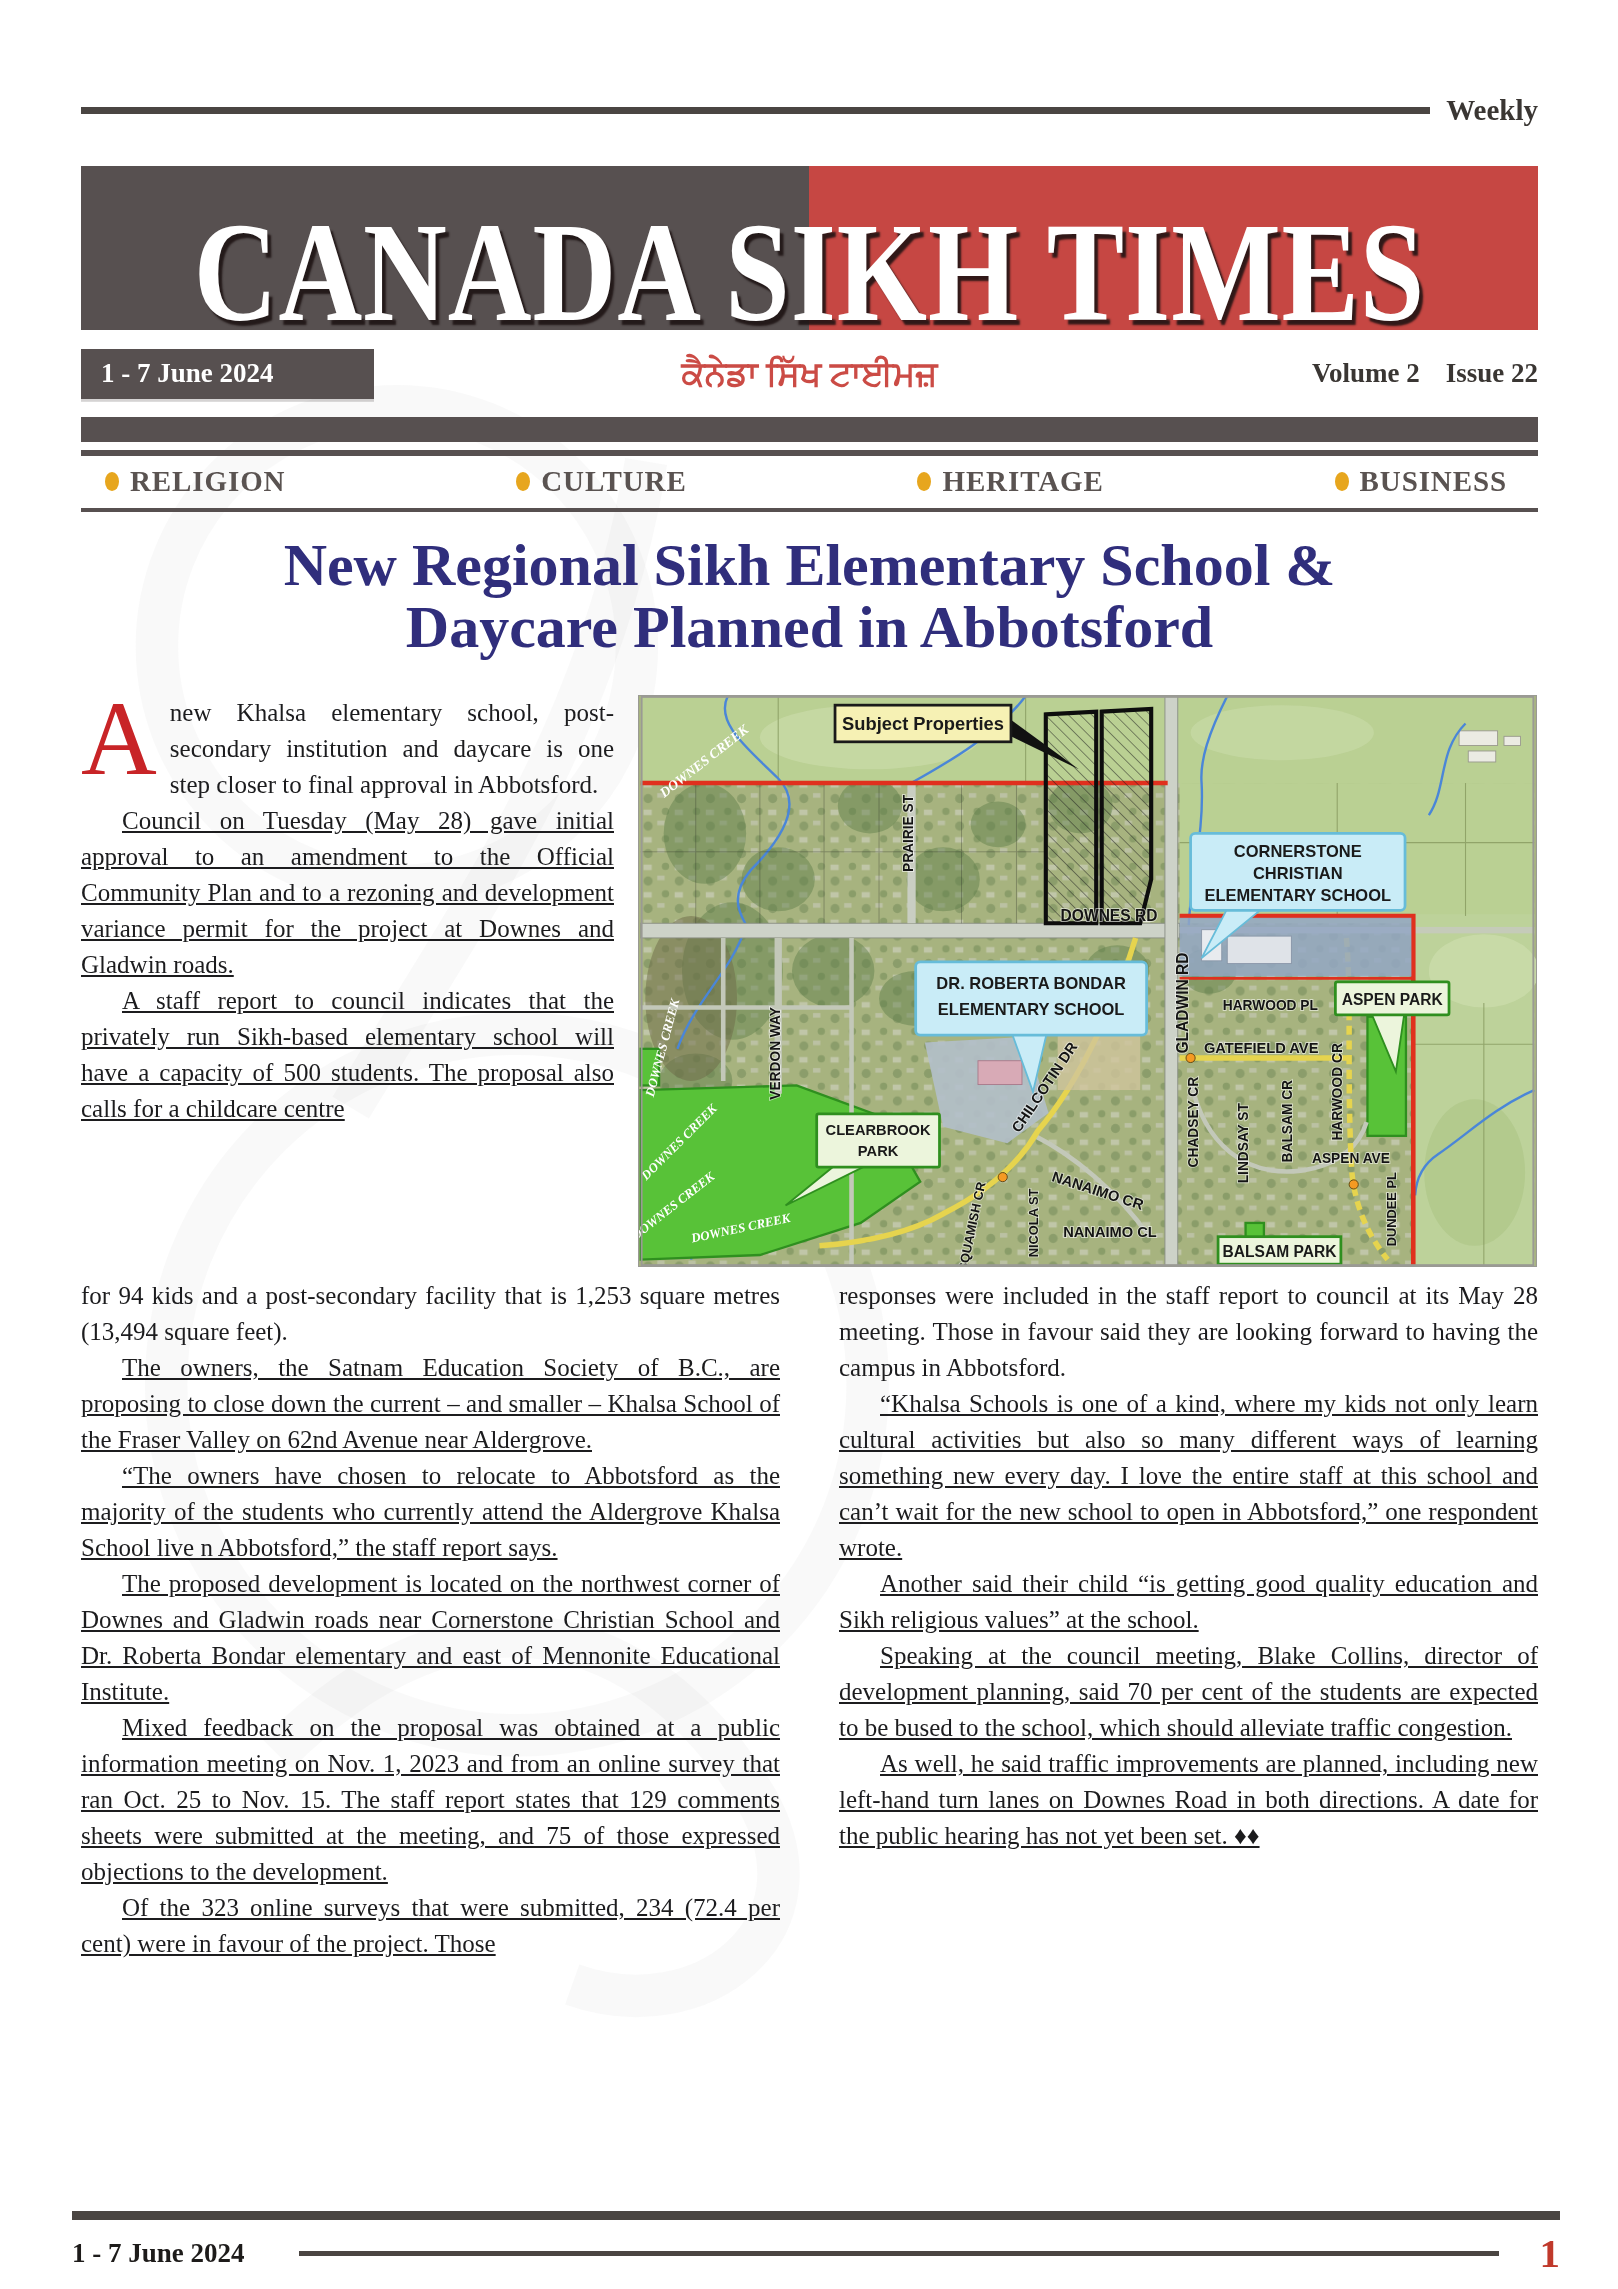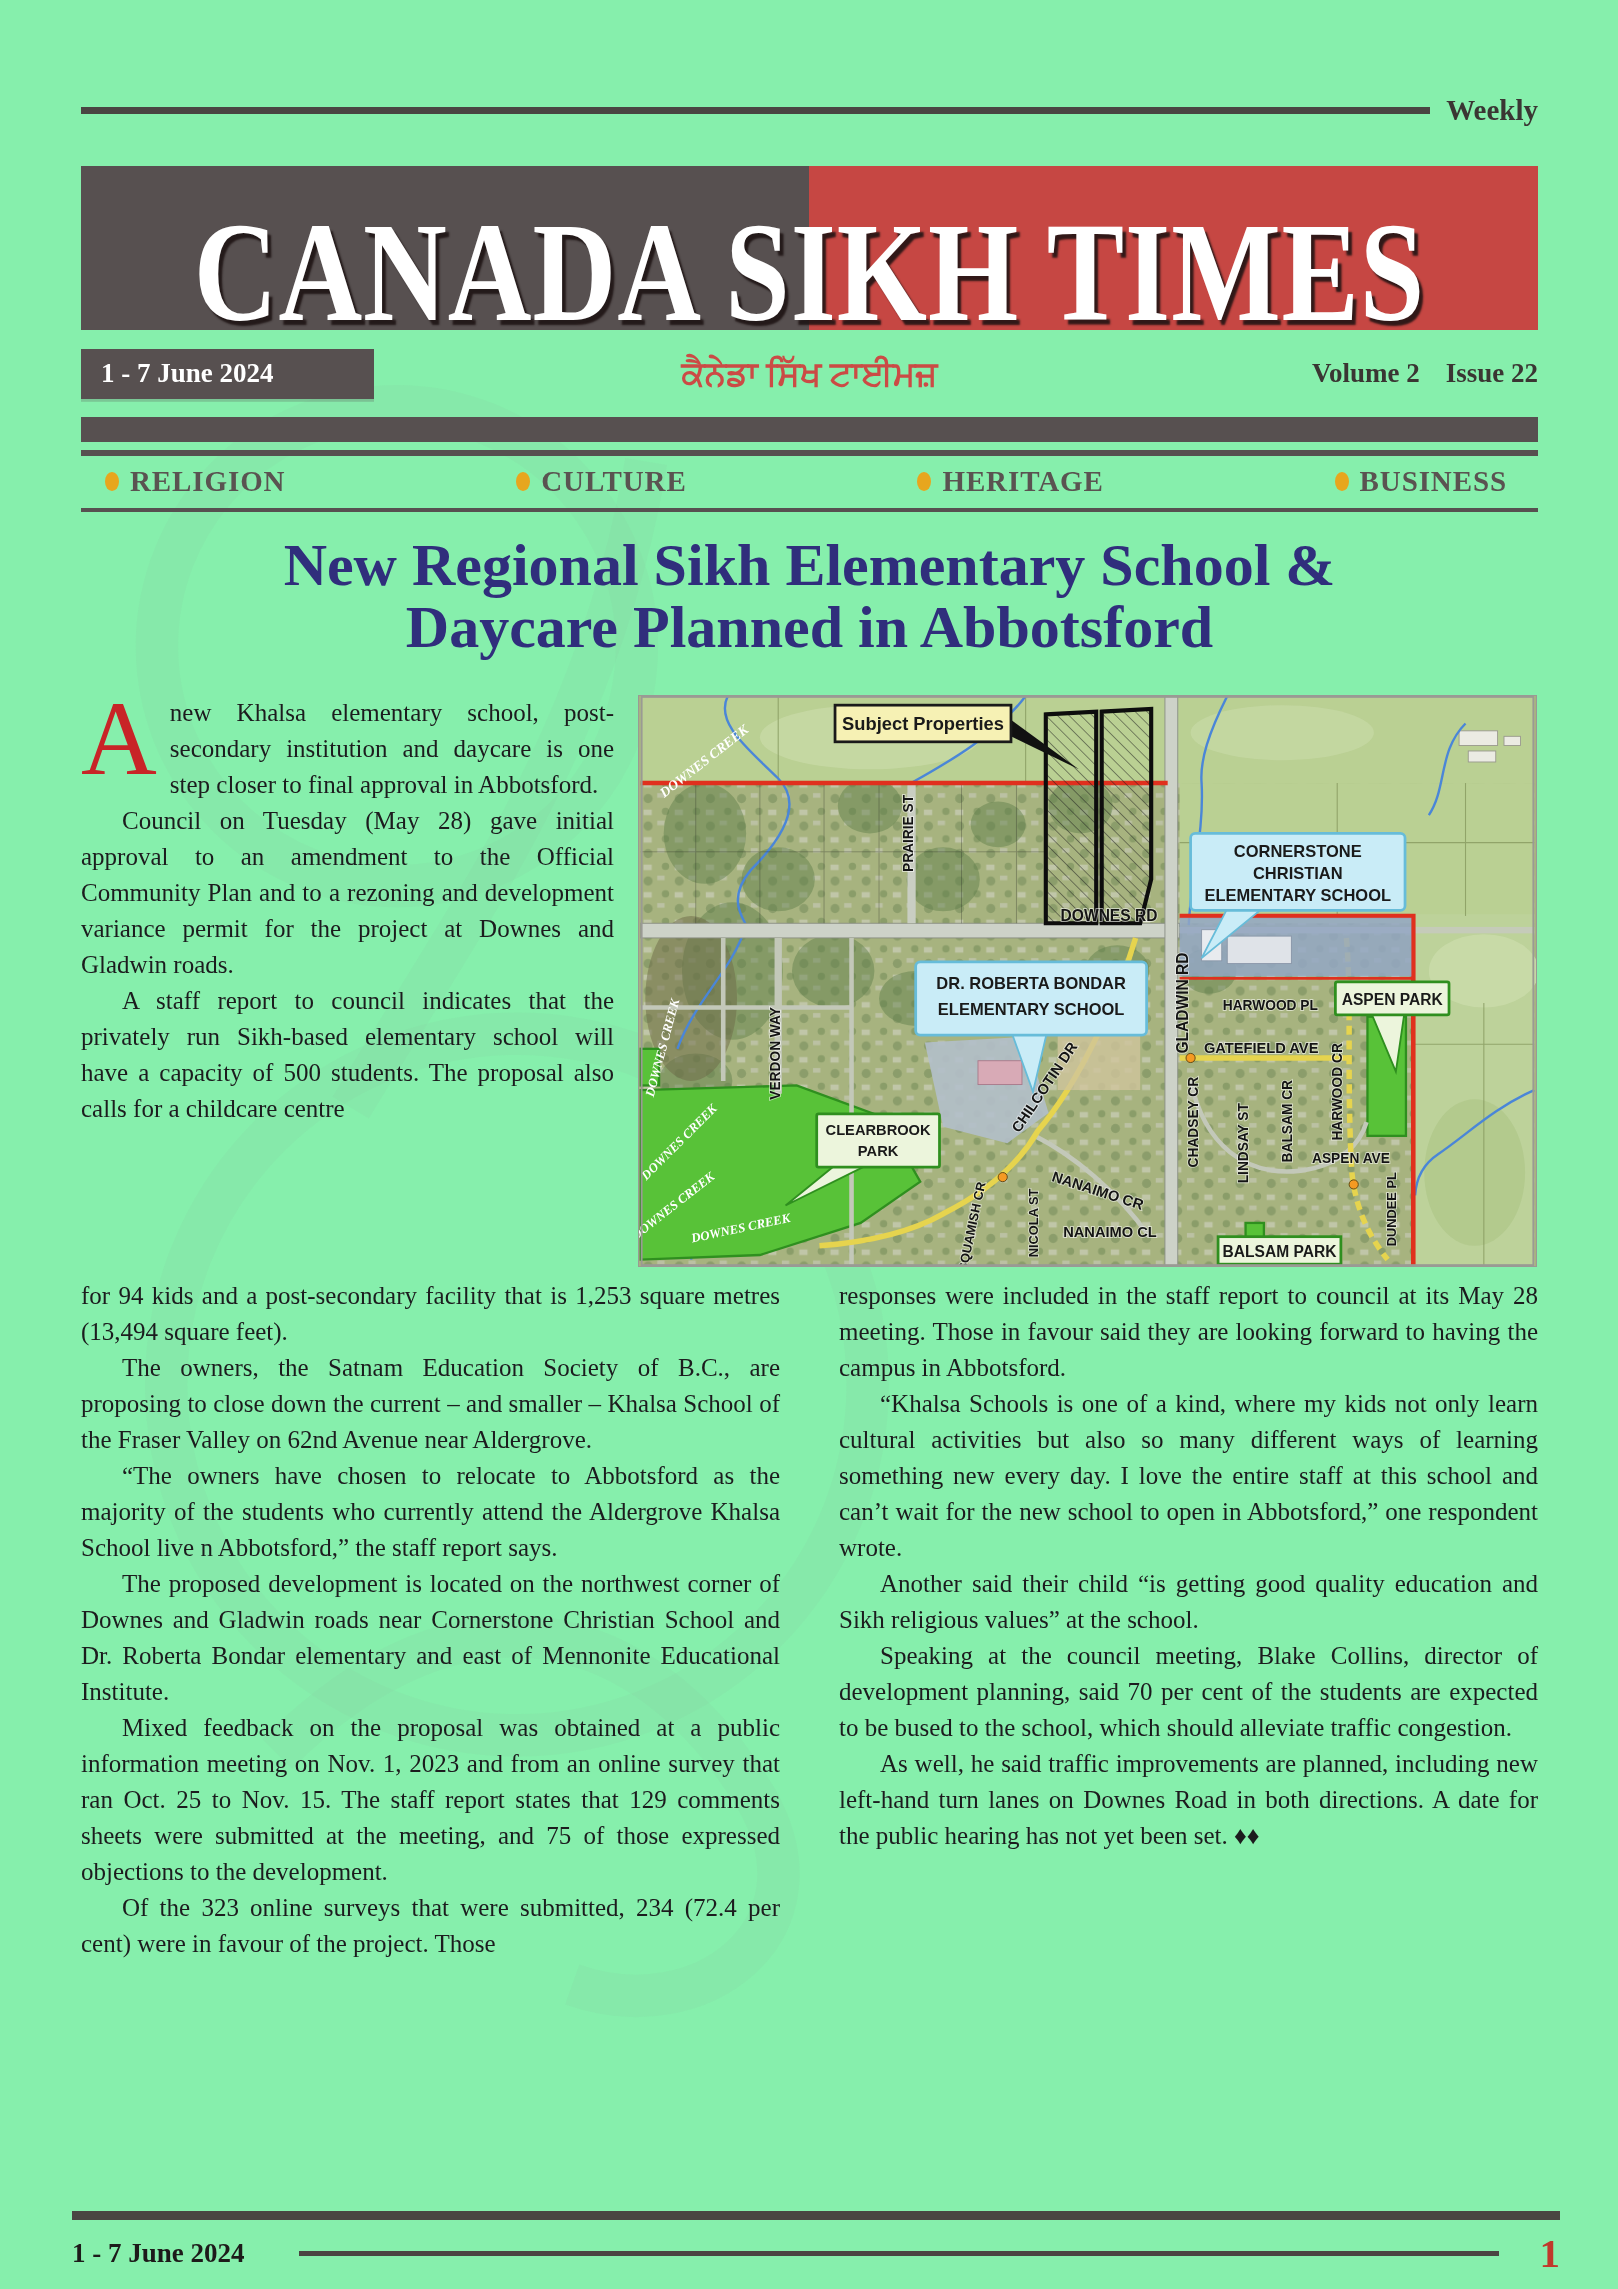--- a/index.html
+++ b/index.html
@@ -1,18 +1,18 @@
 <!DOCTYPE html>
 <html style="font-size:14.8px"><head>
 <meta charset="utf-8">
 <style>
   html,body{margin:0;padding:0;background:#e8e8e8;}
   .page{
     position:relative; width:1619px; height:2290px; margin:0 auto;
-    background:#86efac; overflow:hidden;
+    background:#ffffff; overflow:hidden;
     font-family:"Liberation Serif", serif; color:#1c1c1e;
   }
   .inner{position:relative; padding:94px 81px 0 81px;}
   .watermark{position:absolute; top:0; left:0; pointer-events:none;}
 
   
   .top-rule-row{display:flex; align-items:center;}
   .top-rule{flex:1; height:7.4px; background:#4a4542;}
   .weekly{margin-left:16.6px; font-size:29px; font-weight:bold; color:#3a3633; white-space:nowrap;}
 
@@ -59,21 +59,21 @@
   .headline{margin-top:22px; text-align:center; color:#302e7c; font-weight:bold; font-size:60px; line-height:62px;}
 
   
   .article{margin-top:37px;}
   .row-top{display:flex; gap:24px;}
   .col-narrow{width:533px; flex:none;}
   .map-wrap{width:899px; height:572px; flex:none; border:0.9px solid #9a9a94; box-sizing:border-box; background:#a7b37f;}
   .row-bottom{display:flex; gap:59px; margin-top:11px;}
   .col-half{width:699px; flex:none;}
   .body-text p{margin:0; font-size:25px; line-height:36px; text-align:justify;}
-  .body-text p.ind{text-indent:41px;}
+  .body-text p.ind{text-indent:41px;text-decoration:underline;}
   .dropcap{
     float:left; font-size:105px; line-height:76px; color:#c82427;
     padding:5.5px 13px 0 0; font-weight:normal;
   }
 
   
   .footer{position:absolute; left:72px; right:59px; top:2211px;}
   .footer-rule{height:9.2px; background:#4a4542;}
   .footer-row{display:flex; align-items:center; margin-top:13px;}
   .footer-date{font-size:27px; font-weight:bold; color:#1d1b1a; white-space:nowrap;}

